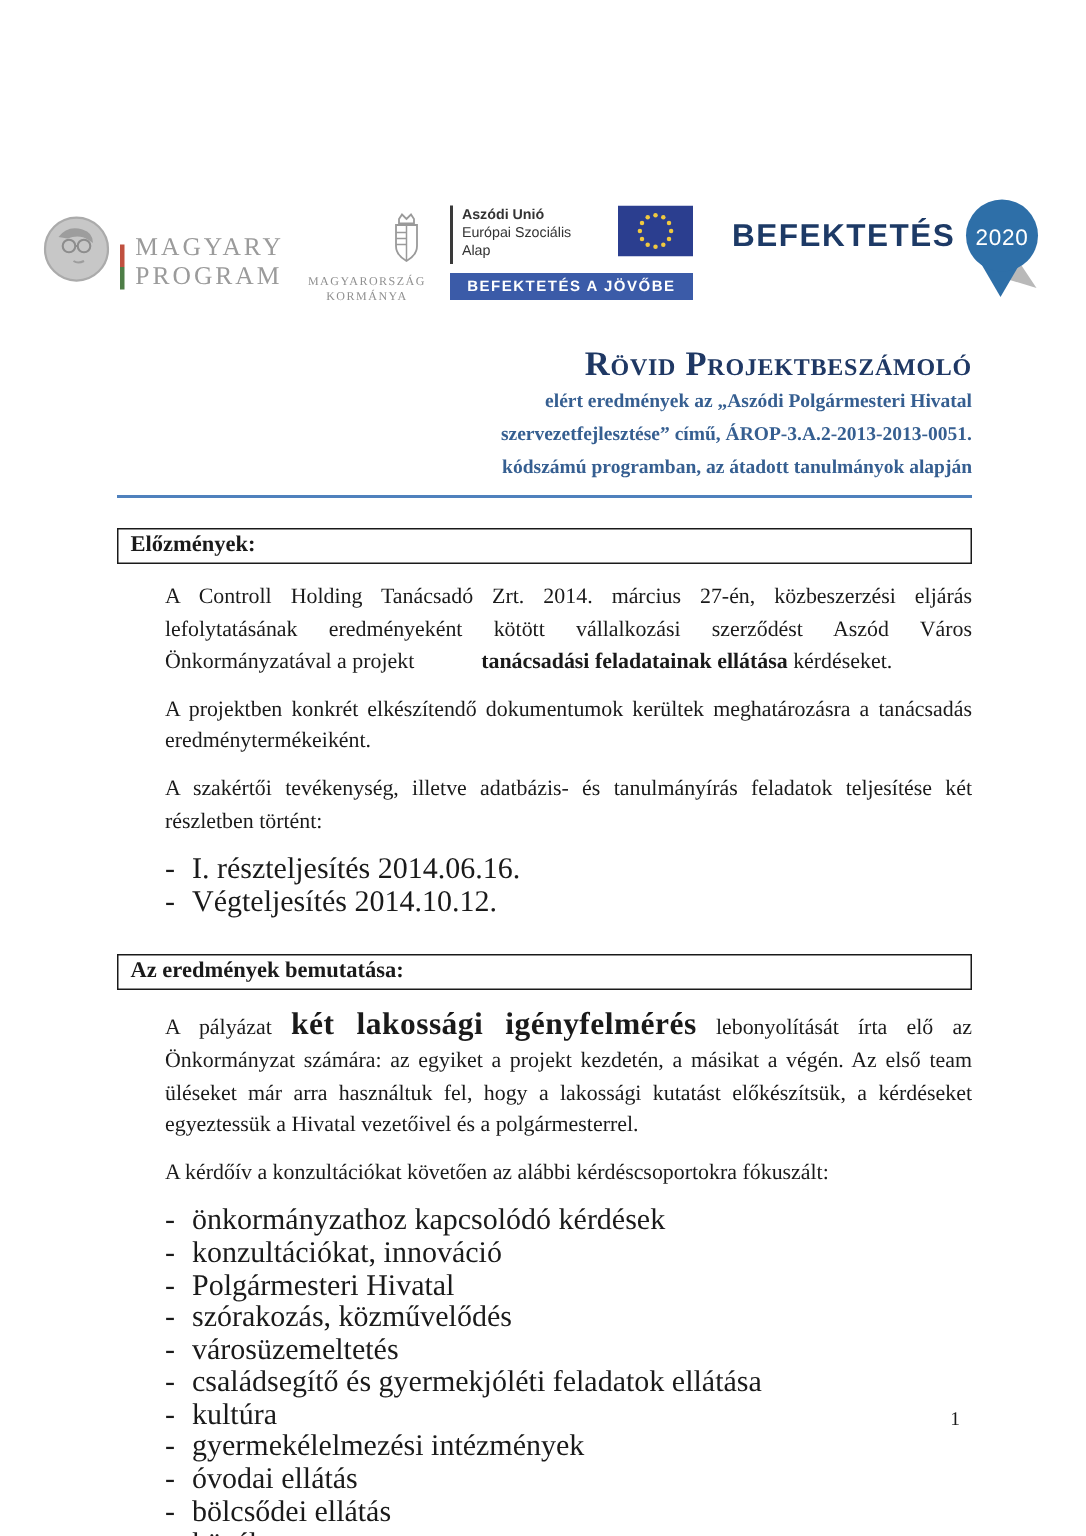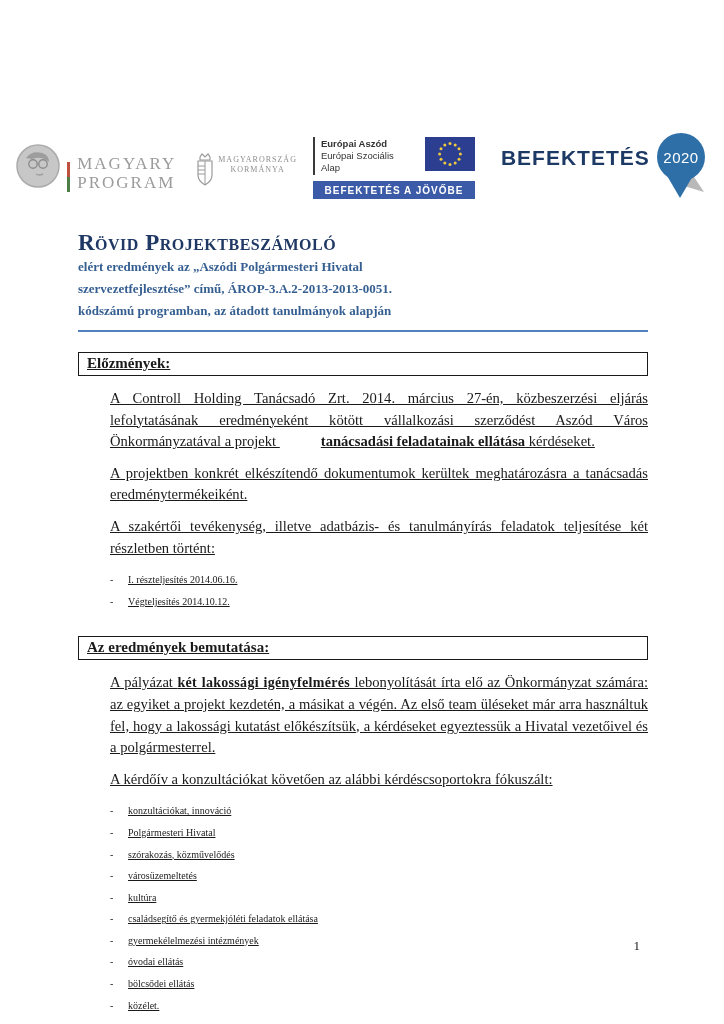--- a/index.html
+++ b/index.html
@@ -22,34 +22,34 @@
   .logo-row {
     display:flex; align-items:center; justify-content:center;
     gap:16px; margin-bottom:22px; height:80px;
   }
   .magyary { display:flex; align-items:flex-end; gap:7px; }
   .magyary-text { color:#9b9b9b; font-size:17px; letter-spacing:2px; line-height:19px; font-family:"Liberation Serif", serif; }
   .stripe { display:flex; flex-direction:column; width:3px; height:30px; }
   .stripe .red { flex:1; background:#c0503f; }
   .stripe .green { flex:1; background:#4e7e47; }
 
-  .gov { display:flex; flex-direction:row; align-items:flex-start; margin-top:8px; }
+  .gov { display:flex; flex-direction:column; align-items:flex-end; margin-top:8px; }
   .gov-text { color:#8f8f8f; font-size:8px; letter-spacing:1px; text-align:center; line-height:10px; margin-top:2px; }
 
   .eu-block { display:flex; flex-direction:column; width:168px; }
   .eu-top { display:flex; align-items:stretch; gap:8px; }
   .eu-text { border-left:2px solid #3a3a3a; padding-left:6px; font-family:"Liberation Sans", sans-serif; font-size:9.5px; line-height:12px; color:#333; width:104px; padding-top:1px; }
   .eu-text .b { font-weight:bold; }
   .eu-banner { margin-top:6px; background:#3b5ba8; color:#ffffff; font-family:"Liberation Sans", sans-serif; font-weight:bold; font-size:10px; letter-spacing:1px; text-align:center; padding:4px 0 3px; }
 
   .szechenyi { display:flex; align-items:flex-start; gap:4px; margin-left:10px; }
   .szechenyi-name { font-family:"Liberation Sans", sans-serif; font-weight:bold; font-size:21px; letter-spacing:1px; color:#1d3a66; margin-top:14px; }
 
   
-  .title-block { text-align:left; }
+  .title-block { text-align:right; }
   .doc-title {
     font-variant:small-caps;
     font-weight:bold; font-size:23px; color:#1f3864;
     letter-spacing:0.5px; line-height:26px;
   }
   .doc-subtitle { font-weight:bold; font-size:13px; color:#365f91; line-height:22px; }
   .title-rule { border:none; border-top:2px solid #4f81bd; margin:8px 0 20px; }
 
   
   .section-heading {
@@ -58,28 +58,28 @@
     padding:2px 8px 3px;
     margin-bottom:12px;
   }
   .section-body { padding-left:32px; }
   .section-body p {
     font-size:14.6px; line-height:21.6px;
     text-align:justify;
     margin-bottom:10px;
   }
   .section-body p .bold { font-weight:bold;margin-left:41px; }
-  .section-body p .bold-lg { font-weight:bold; font-size:14px; letter-spacing:0.3px; }
+  .section-body p .bold-lg { font-weight:bold; font-size:21px; letter-spacing:0.3px; }
   ul.dash-list { list-style:none; margin:2px 0 14px; }
   ul.dash-list li {
     position:relative; padding-left:18px;
-    font-size:10px; line-height:21.6px;
+    font-size:20px; line-height:21.6px;
   }
   ul.dash-list li::before { content:"-"; position:absolute; left:0; }
-  .section { margin-bottom:14px;text-decoration:underline; }
+  .section { margin-bottom:14px; }
   .gap-lg { height:10px; }
 
   .page-number {
     position:absolute; right:84px; top:938px;
     font-size:13px; color:#1a1a1a;
   }
 </style>
 </head>
 <body>
 
@@ -121,21 +121,21 @@
         </span>
         <span class="gov-text">
           <span>MAGYARORSZÁG</span><br>
           <span>KORMÁNYA</span>
         </span>
       </div>
 
       <div class="eu-block">
         <div class="eu-top">
           <div class="eu-text">
-            <span class="b">Európai Aszód</span><br>
+            <span class="b">Aszódi Unió</span><br>
             <span>Európai Szociális</span><br>
             <span>Alap</span>
           </div>
           <span>
             <svg width="50" height="34" viewBox="0 0 50 34">
               <rect x="0" y="0" width="50" height="34" fill="#2b3e8f"></rect>
               <g fill="#f0c93f">
                 <circle cx="25" cy="6.5" r="1.5"></circle>
                   <circle cx="30.2" cy="7.9" r="1.5"></circle>
                 <circle cx="34" cy="11.7" r="1.5"></circle>
@@ -192,26 +192,27 @@
     </div>
 
     <div class="gap-lg"></div>
 
     <div class="section">
       <div class="section-heading">Az eredmények bemutatása:</div>
       <div class="section-body">
         <p><span>A pályázat </span><span class="bold-lg">két lakossági igényfelmérés</span><span> lebonyolítását írta elő az Önkormányzat számára: az egyiket a projekt kezdetén, a másikat a végén. Az első team üléseket már arra használtuk fel, hogy a lakossági kutatást előkészítsük, a kérdéseket egyeztessük a Hivatal vezetőivel és a polgármesterrel.</span></p>
         <p>A kérdőív a konzultációkat követően az alábbi kérdéscsoportokra fókuszált:</p>
         <ul class="dash-list">
+          <li>önkormányzathoz kapcsolódó kérdések</li>
           <li>konzultációkat, innováció</li>
           <li>Polgármesteri Hivatal</li>
           <li>szórakozás, közművelődés</li>
           <li>városüzemeltetés</li>
+          <li>családsegítő és gyermekjóléti feladatok ellátása</li>
           <li>kultúra</li>
-          <li>családsegítő és gyermekjóléti feladatok ellátása</li>
           <li>gyermekélelmezési intézmények</li>
           <li>óvodai ellátás</li>
           <li>bölcsődei ellátás</li>
           <li>közélet.</li>
         </ul>
       </div>
     </div>
 
   </div>
 

